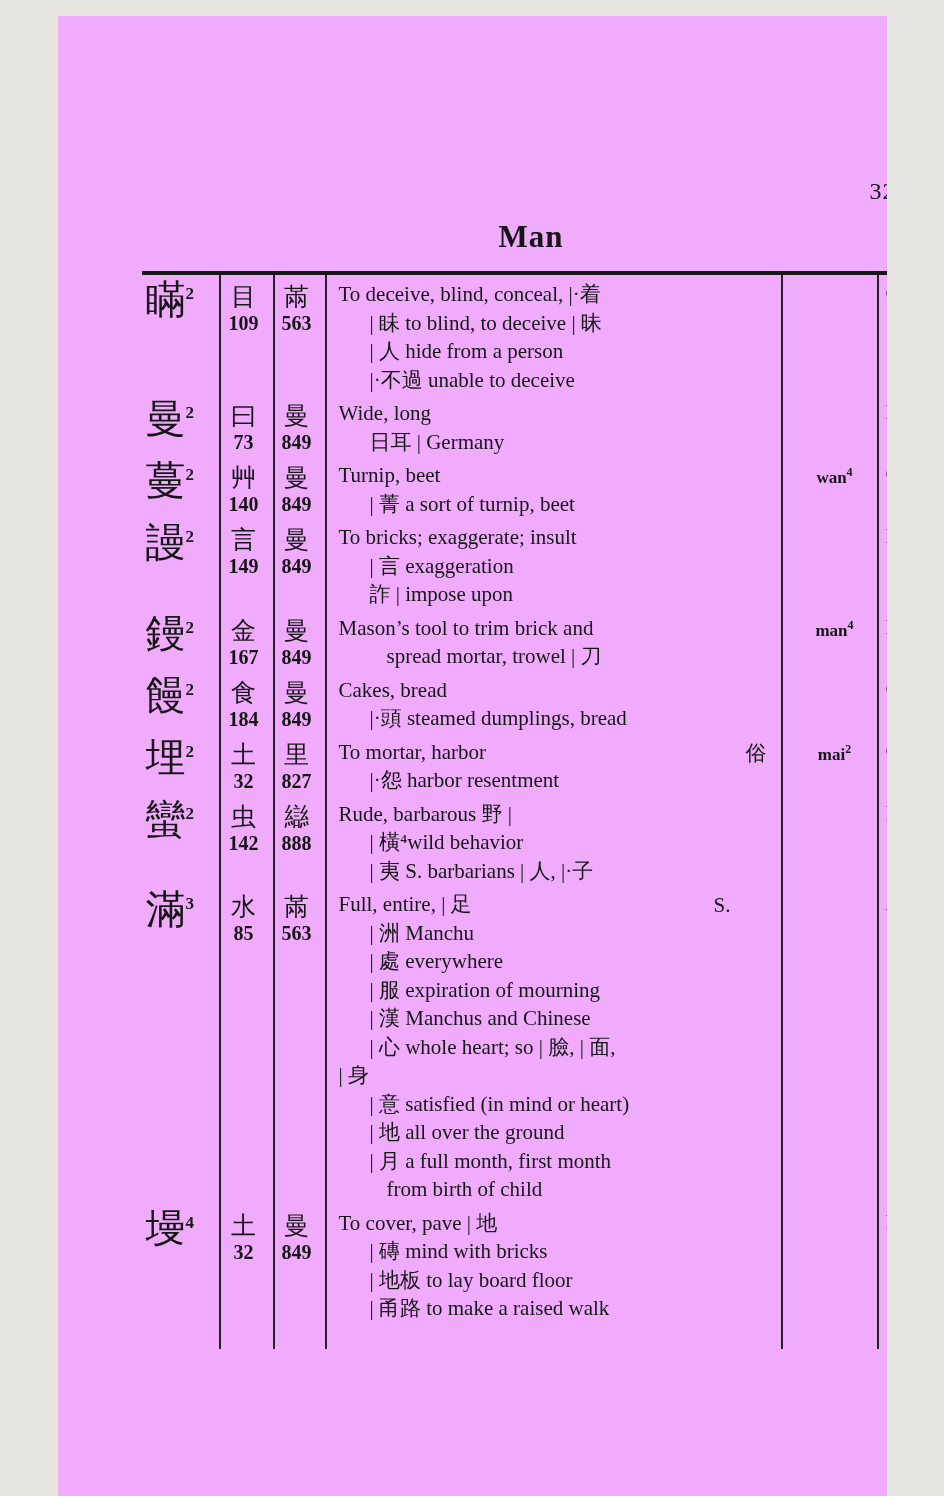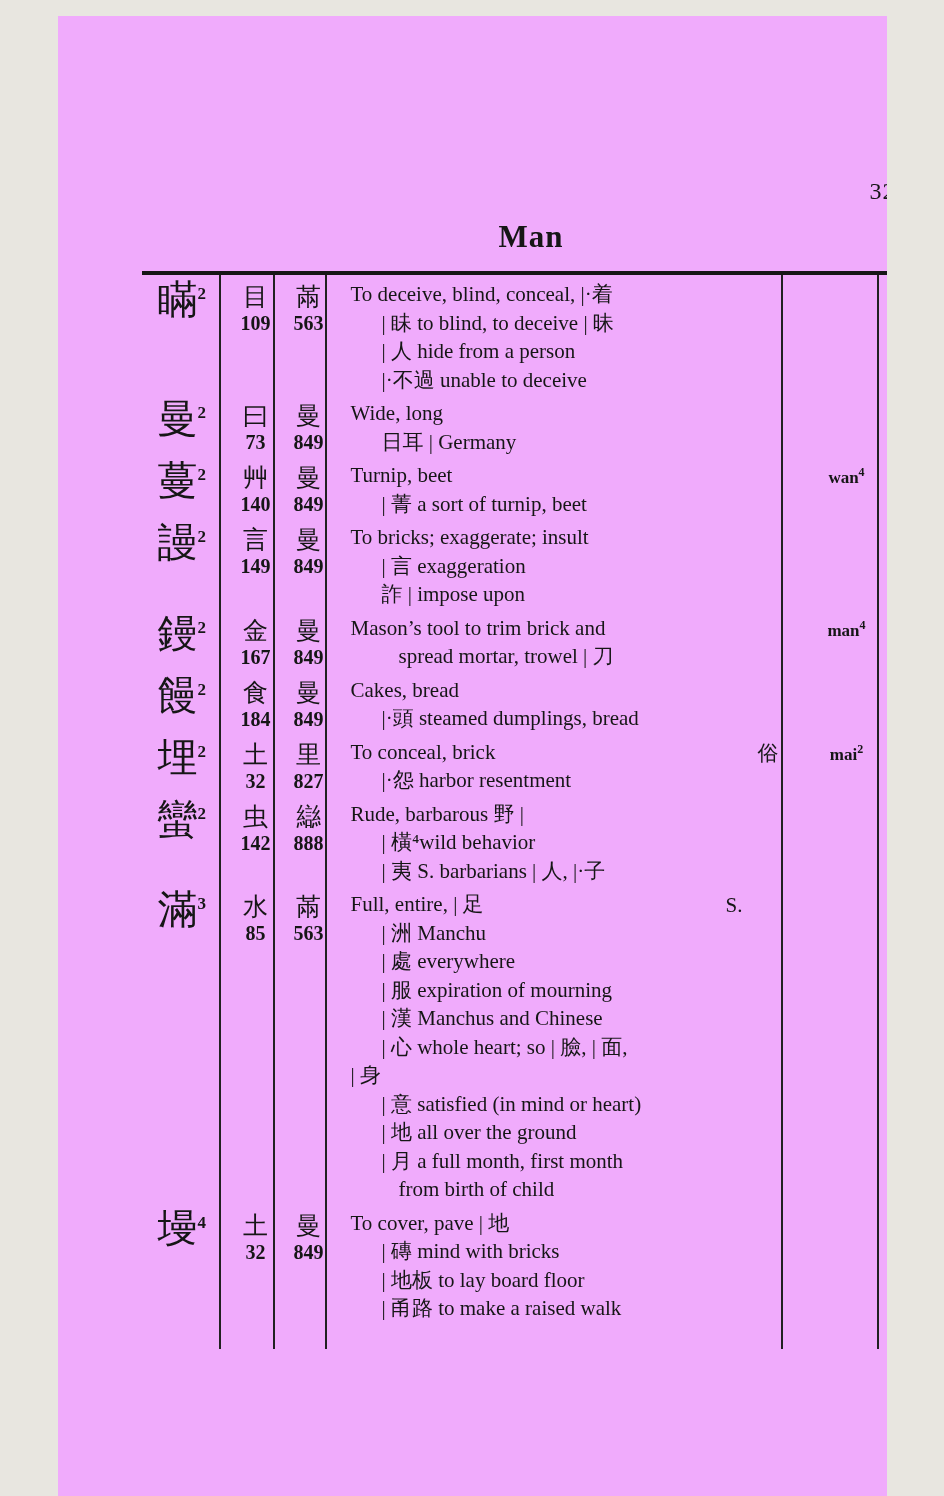--- a/index.html
+++ b/index.html
@@ -14,21 +14,21 @@
   }
   .page-number { position:absolute; top:162px; left:812px; font-size:24px; letter-spacing:1px; }
   .section-title {
     position:absolute; top:203px; left:84px; width:779px;
     text-align:center; font-size:31px; font-weight:bold; letter-spacing:1px;
   }
   .title-rule { position:absolute; top:255px; left:84px; width:779px; height:4px; background:#171717; }
   .vline { position:absolute; top:259px; height:1074px; width:2px; background:#212121; }
   .v1{left:161px} .v2{left:215px} .v3{left:267px} .v4{left:723px} .v5{left:819px}
   .dict-table {
-    position:absolute; left:94px; top:262px; width:779px;
+    position:absolute; left:82px; top:262px; width:779px;
     display:grid;
     grid-template-columns: 77px 54px 52px 456px 96px 44px;
   }
   .cell { padding:2px 0 3px 0; }
   .c-char { padding-left:6px; font-size:40px; line-height:1.02; white-space:nowrap; }
   .c-char .tone { font-size:17px; font-weight:bold; }
   .c-rp { text-align:center; padding-top:5px; }
   .rchar { font-size:25px; line-height:1.12; }
   .rnum  { font-size:20px; font-weight:bold; line-height:1.25; }
   .c-def { position:relative; font-size:21px; line-height:28.5px; }
@@ -154,21 +154,21 @@
       <div class="cell c-char"><span class="hanzi">埋</span><sup class="tone">2</sup></div>
       <div class="cell c-rp">
         <div class="rchar">土</div>
         <div class="rnum">32</div>
       </div>
       <div class="cell c-rp">
         <div class="rchar">里</div>
         <div class="rnum">827</div>
       </div>
       <div class="cell c-def">
-        <div class="def-line i0">To conceal, brick</div>
+        <div class="def-line i0">To mortar, harbor</div>
         <div class="def-line i1">|·怨 harbor resentment</div>
         <span class="note note-cjk">俗</span>
       </div>
       <div class="cell c-pron"><span class="pron-base">mai</span><sup class="pron-tone">2</sup></div>
       <div class="cell c-grade"><span class="grade">C</span></div>
       <div class="cell c-char"><span class="hanzi">蠻</span><sup class="tone">2</sup></div>
       <div class="cell c-rp">
         <div class="rchar">虫</div>
         <div class="rnum">142</div>
       </div>

